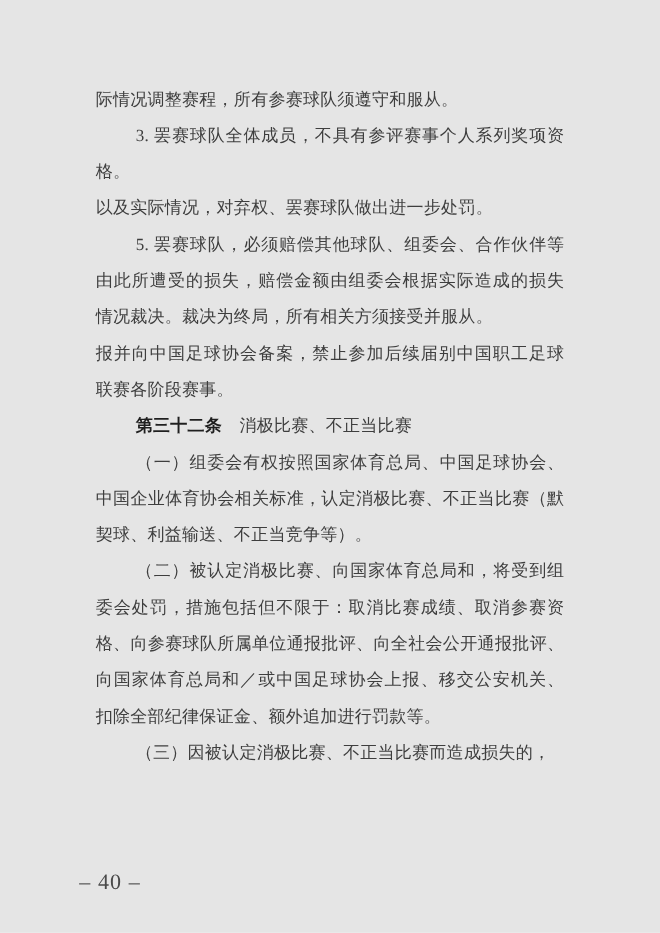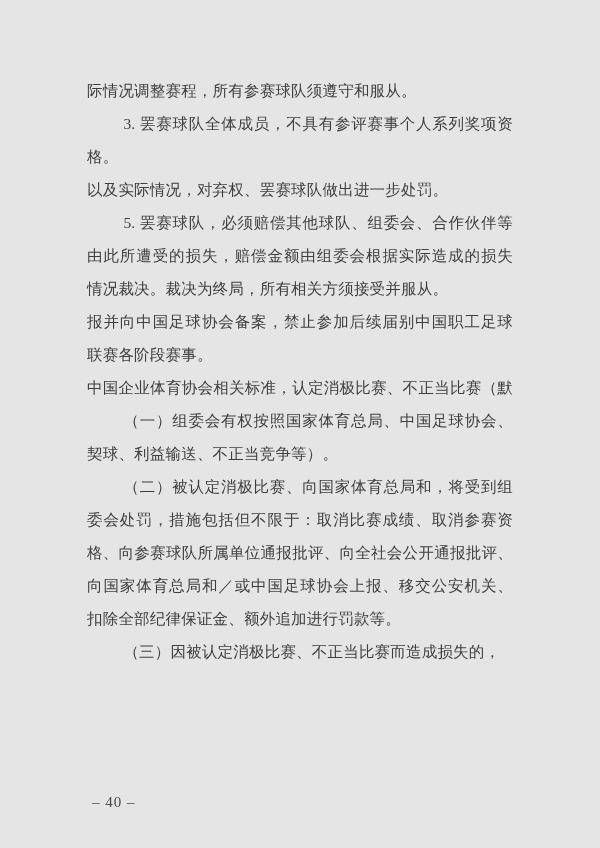--- a/index.html
+++ b/index.html
@@ -41,23 +41,23 @@
     text-align: justify;
     text-align-last: justify;
     text-justify: inter-character;
   }
   .line .article-no {
     font-weight: bold;
     color: #1f1f1f;
   }
   .page-number {
     position: absolute;
-    left: 92px;
+    left: 72px;
     top: 792px;
-    font-size: 15px;
+    font-size: 20px;
     line-height: 20px;
     color: #4a4a4a;
     letter-spacing: 1px;
   }
 </style>
 </head>
 <body>
 
 <div class="page">
   <div class="text-block" id="text-block">
@@ -74,24 +74,25 @@
 
   <div class="line justify"><span class="line-text">由此所遭受的损失，赔偿金额由组委会根据实际造成的损失</span></div>
 
   <div class="line"><span class="line-text">情况裁决。裁决为终局，所有相关方须接受并服从。</span></div>
 
 
   <div class="line justify"><span class="line-text">报并向中国足球协会备案，禁止参加后续届别中国职工足球</span></div>
 
   <div class="line"><span class="line-text">联赛各阶段赛事。</span></div>
 
+  <div class="line indent"><span class="article-no">第三十二条</span><span class="line-text">　消极比赛、不正当比赛</span></div>
+
+  <div class="line indent justify"><span class="line-text">（一）组委会有权按照国家体育总局、中国足球协会、</span></div>
 
   <div class="line justify"><span class="line-text">中国企业体育协会相关标准，认定消极比赛、不正当比赛（默</span></div>
-
-  <div class="line indent justify"><span class="line-text">（一）组委会有权按照国家体育总局、中国足球协会、</span></div>
 
   <div class="line"><span class="line-text">契球、利益输送、不正当竞争等）。</span></div>
 
   <div class="line indent justify"><span class="line-text">（二）被认定消极比赛、向国家体育总局和，将受到组</span></div>
 
   <div class="line justify"><span class="line-text">委会处罚，措施包括但不限于：取消比赛成绩、取消参赛资</span></div>
 
   <div class="line justify"><span class="line-text">格、向参赛球队所属单位通报批评、向全社会公开通报批评、</span></div>
 
   <div class="line justify"><span class="line-text">向国家体育总局和／或中国足球协会上报、移交公安机关、</span></div>

